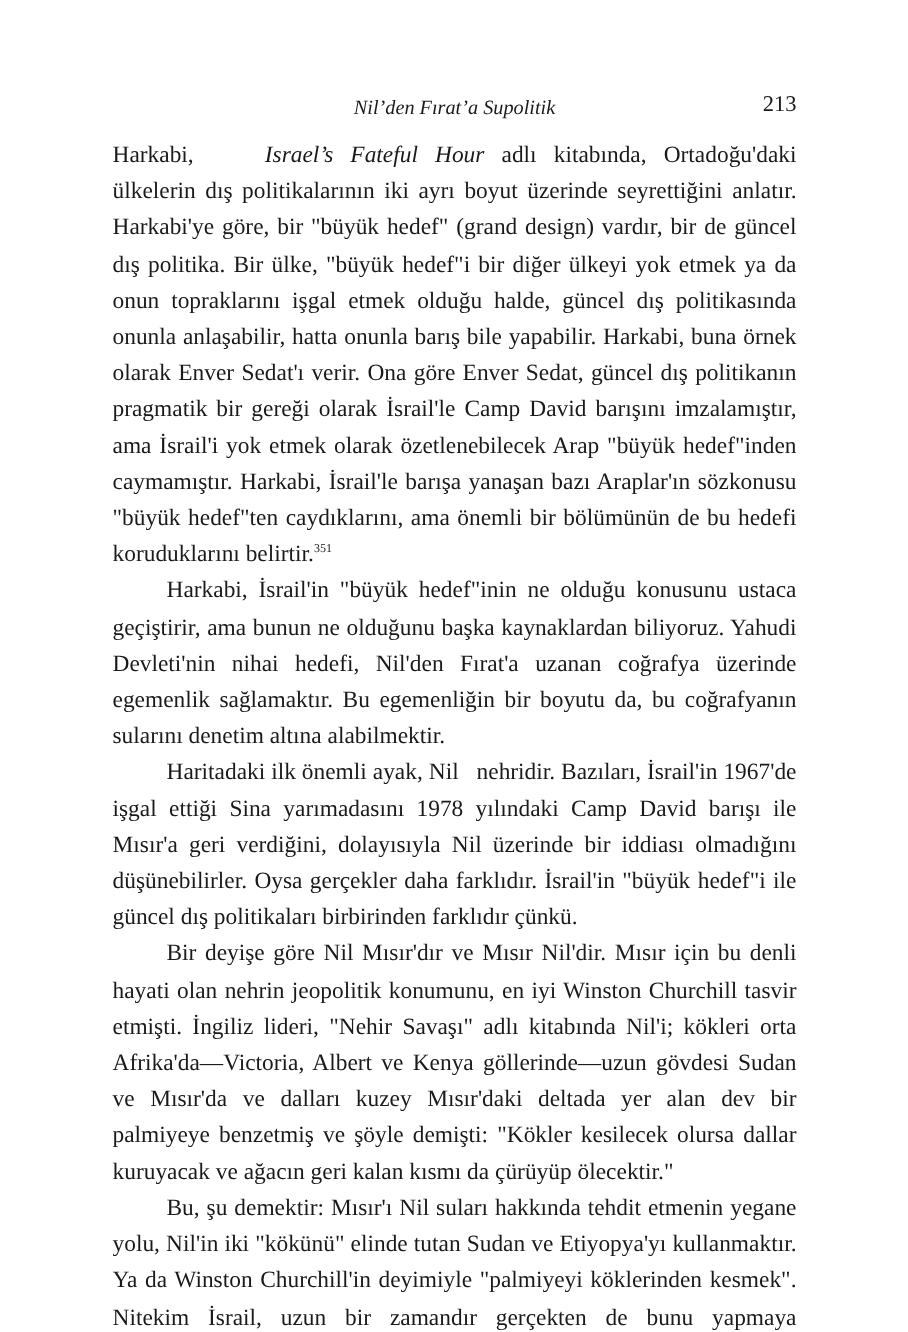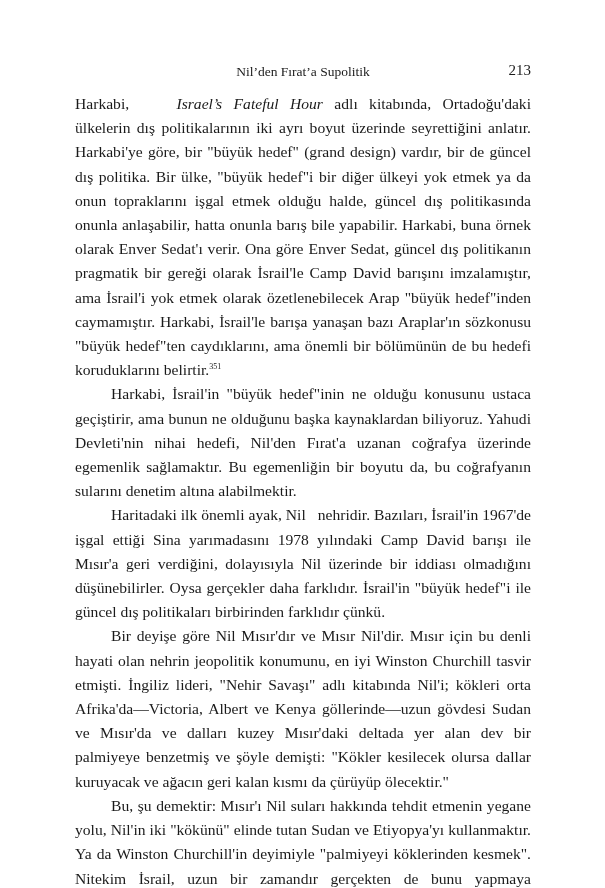--- a/index.html
+++ b/index.html
@@ -1,19 +1,19 @@
 <!DOCTYPE html>
 <html><head>
   <meta charset="utf-8">
   <style>
     html, body { margin: 0; padding: 0; background: #ffffff; }
     body { width: 605px; height: 888px; position: relative; overflow: hidden; color: #1a1a1a; }
     .page { position: absolute; left: 75px; top: 60px; width: 456px; font-family: "Liberation Serif", "DejaVu Serif", serif; }
     .header { position: relative; height: 24px; font-size: 14px; }
-    .running-title { position: absolute; left: 0; right: 0; text-align: center; top: 4px; font-size: 13.5px; }
+    .running-title { position: absolute; left: 0; right: 0; text-align: center; font-style: italic; top: 4px; font-size: 13.5px; }
     .page-number { position: absolute; right: 0; top: 2px; font-size: 15px; font-family: Liberation Serif, serif; }
     .body { margin-top: 8px; font-size: 15.6px; line-height: 24.2px; text-align: justify; hyphens: none; }
     .para { margin: 0; }
     .para.indent { text-indent: 36px; }
     .para .i { font-style: italic; margin-left: 36px; }
     .para sup { font-size: 8px; line-height: 0; vertical-align: super; }
   </style>
 </head>
 <body>
 

